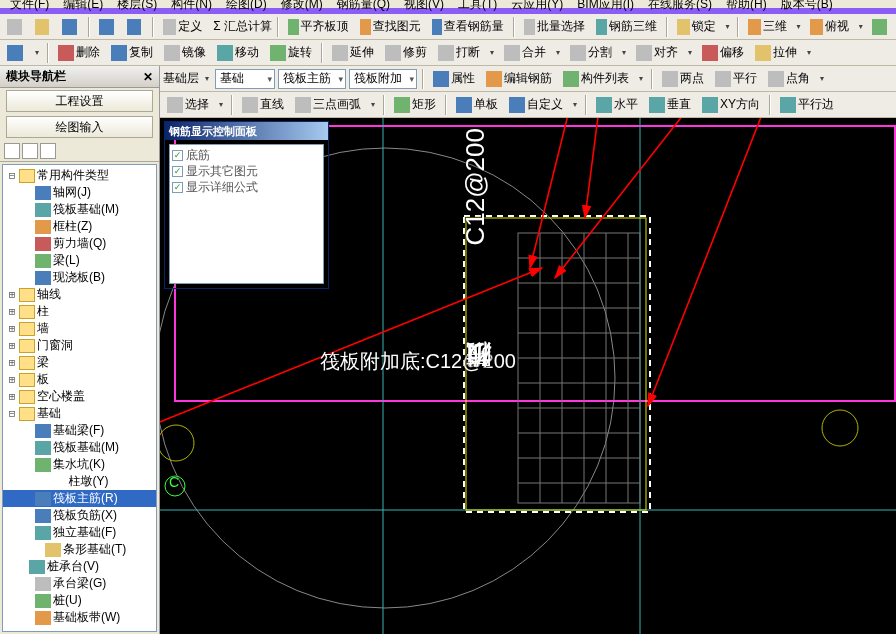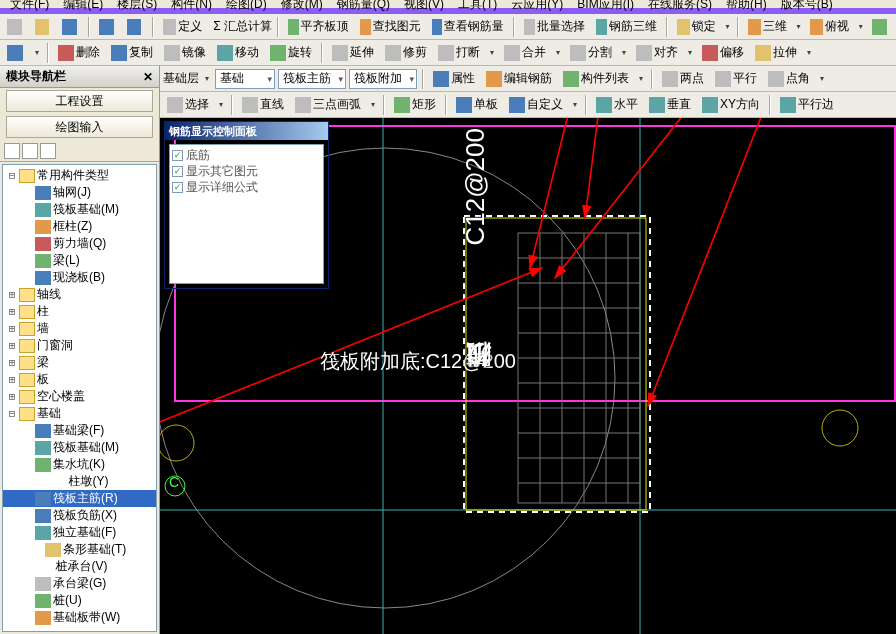--- a/index.html
+++ b/index.html
@@ -335,21 +335,21 @@
         <div class="tnode" style="padding-left: 18px;">
           <span class="twe"></span>
           <span class="tico i-teal"></span>
           <span>独立基础(F)</span>
         </div>
         <div class="tnode" style="padding-left: 28px;">
           <span class="twe"></span>
           <span class="tico i-yel"></span>
           <span>条形基础(T)</span>
         </div>
-        <div class="tnode" style="padding-left: 4px; flex-direction: column;">
+        <div class="tnode" style="padding-left: 12px;">
           <span class="twe"></span>
           <span class="tico i-teal"></span>
           <span>桩承台(V)</span>
         </div>
         <div class="tnode" style="padding-left: 18px;">
           <span class="twe"></span>
           <span class="tico i-gray"></span>
           <span>承台梁(G)</span>
         </div>
         <div class="tnode" style="padding-left: 18px;">

